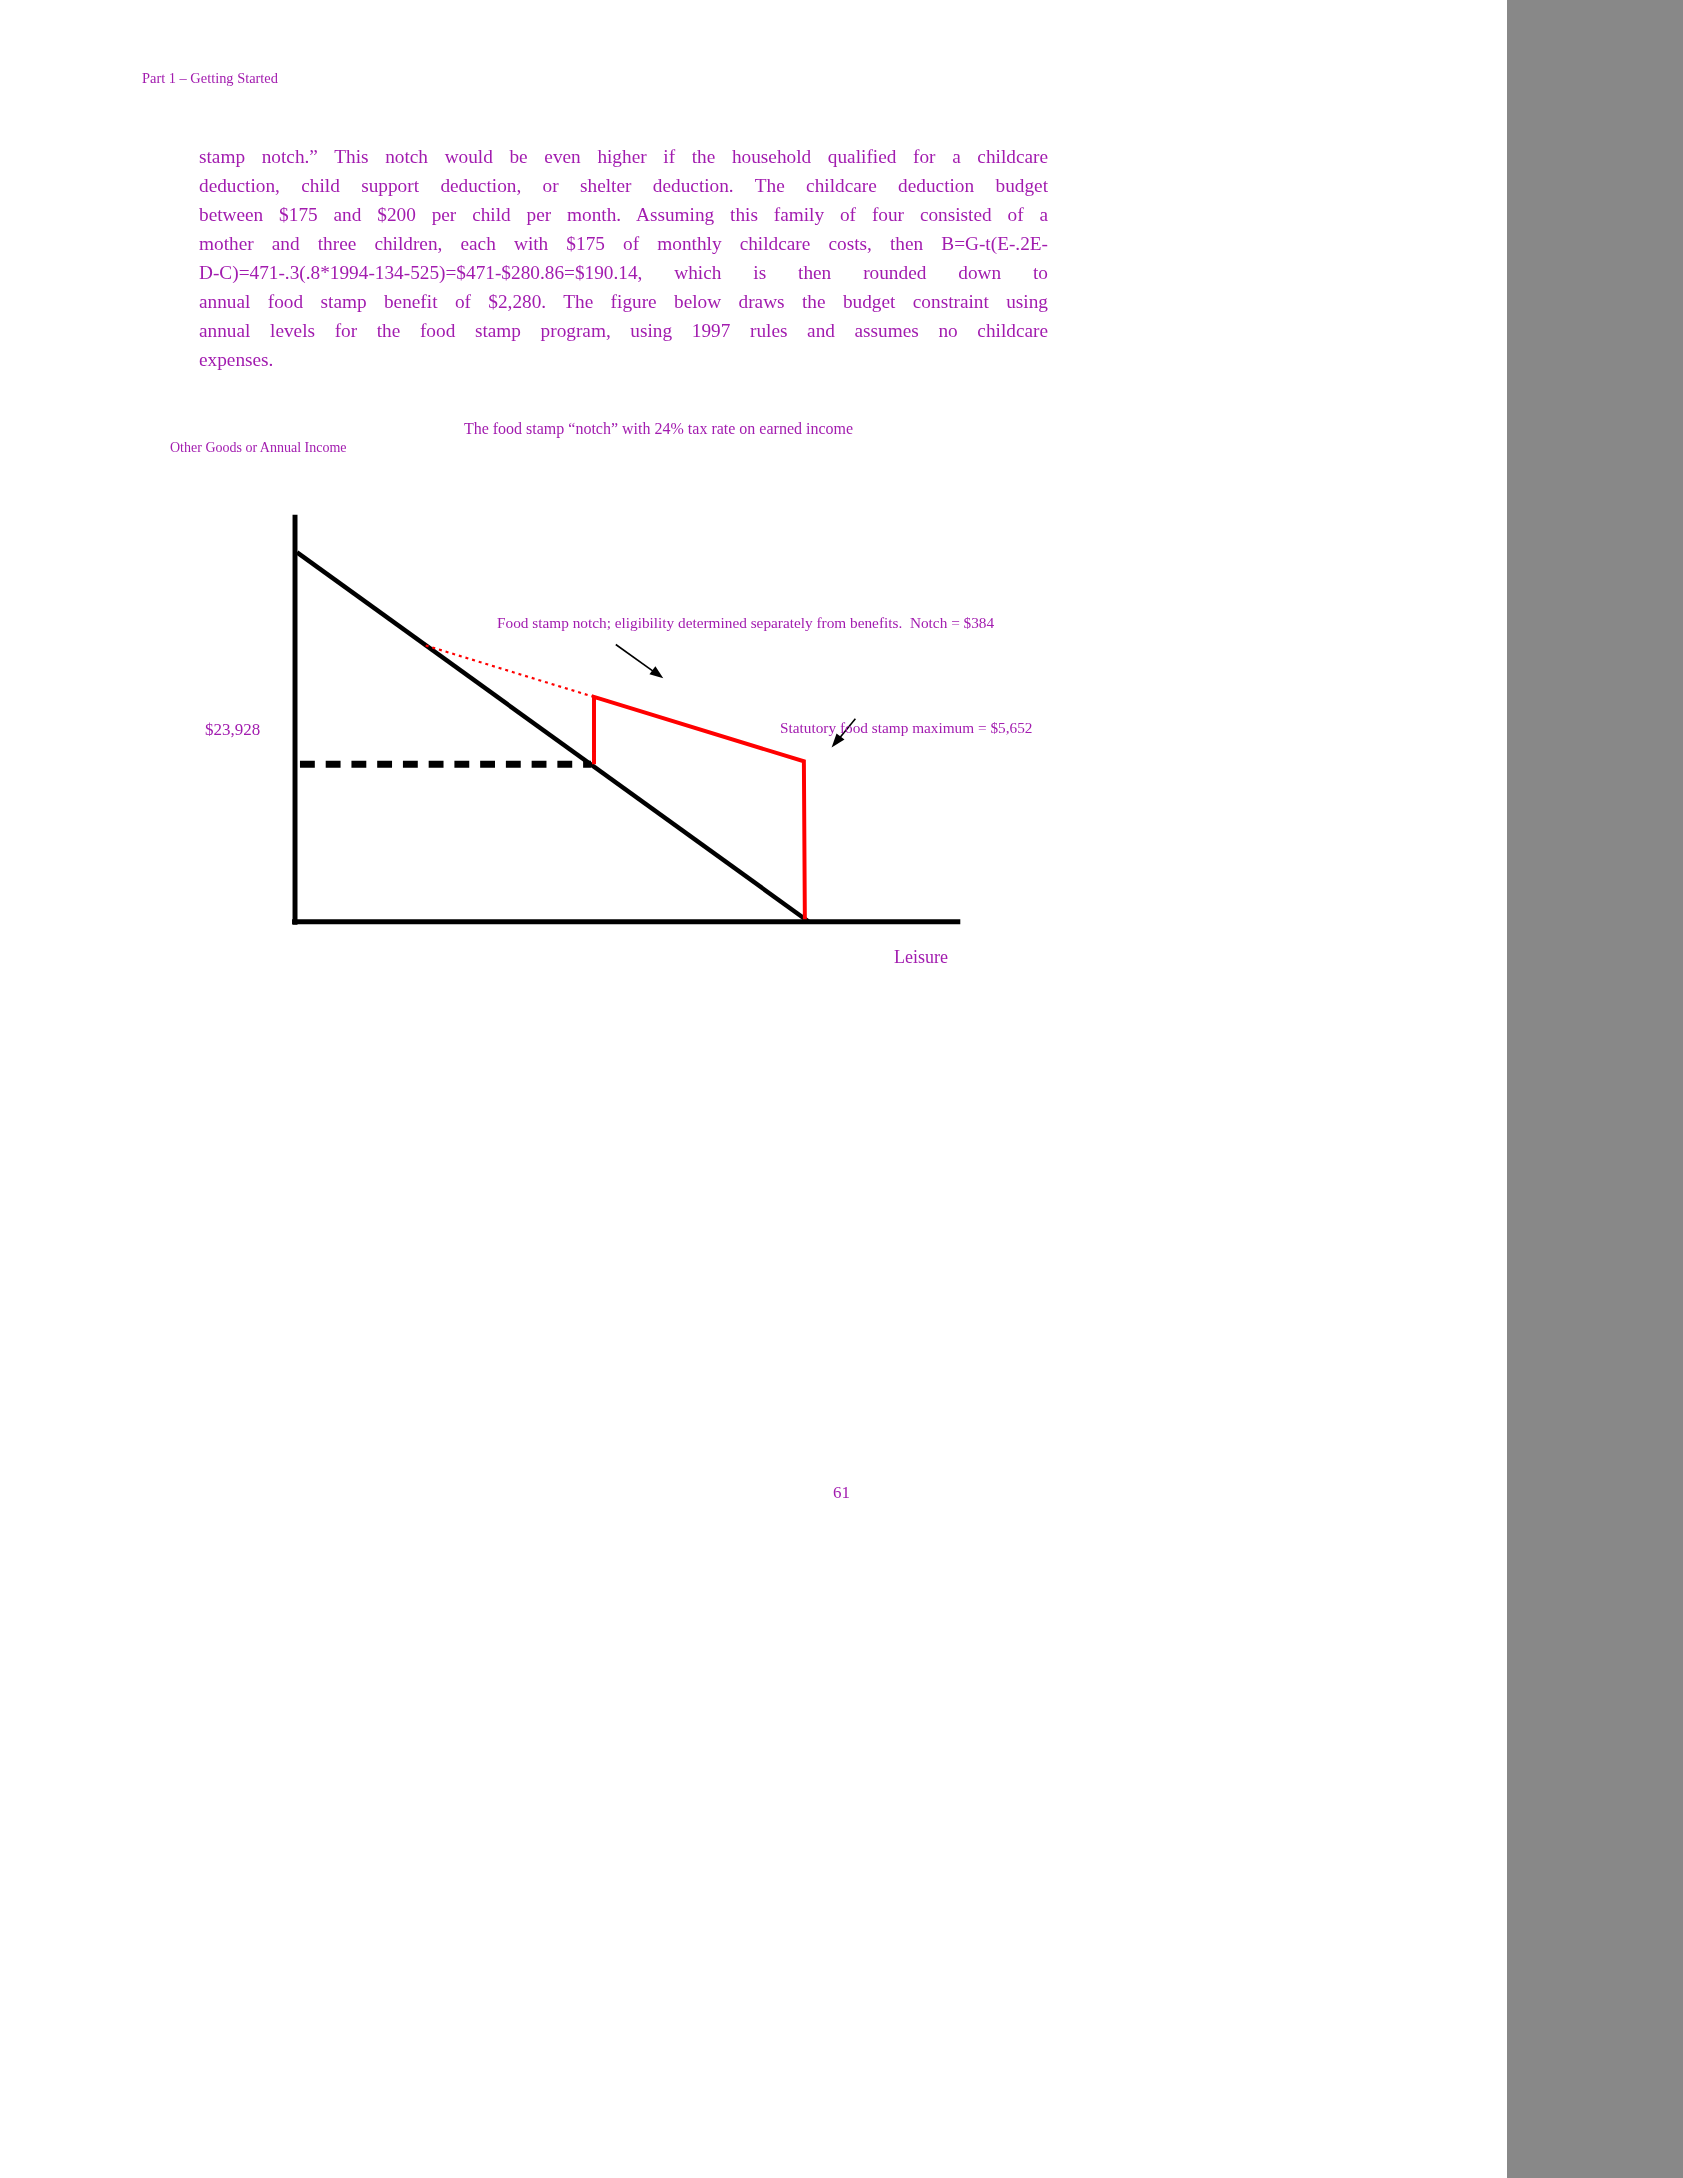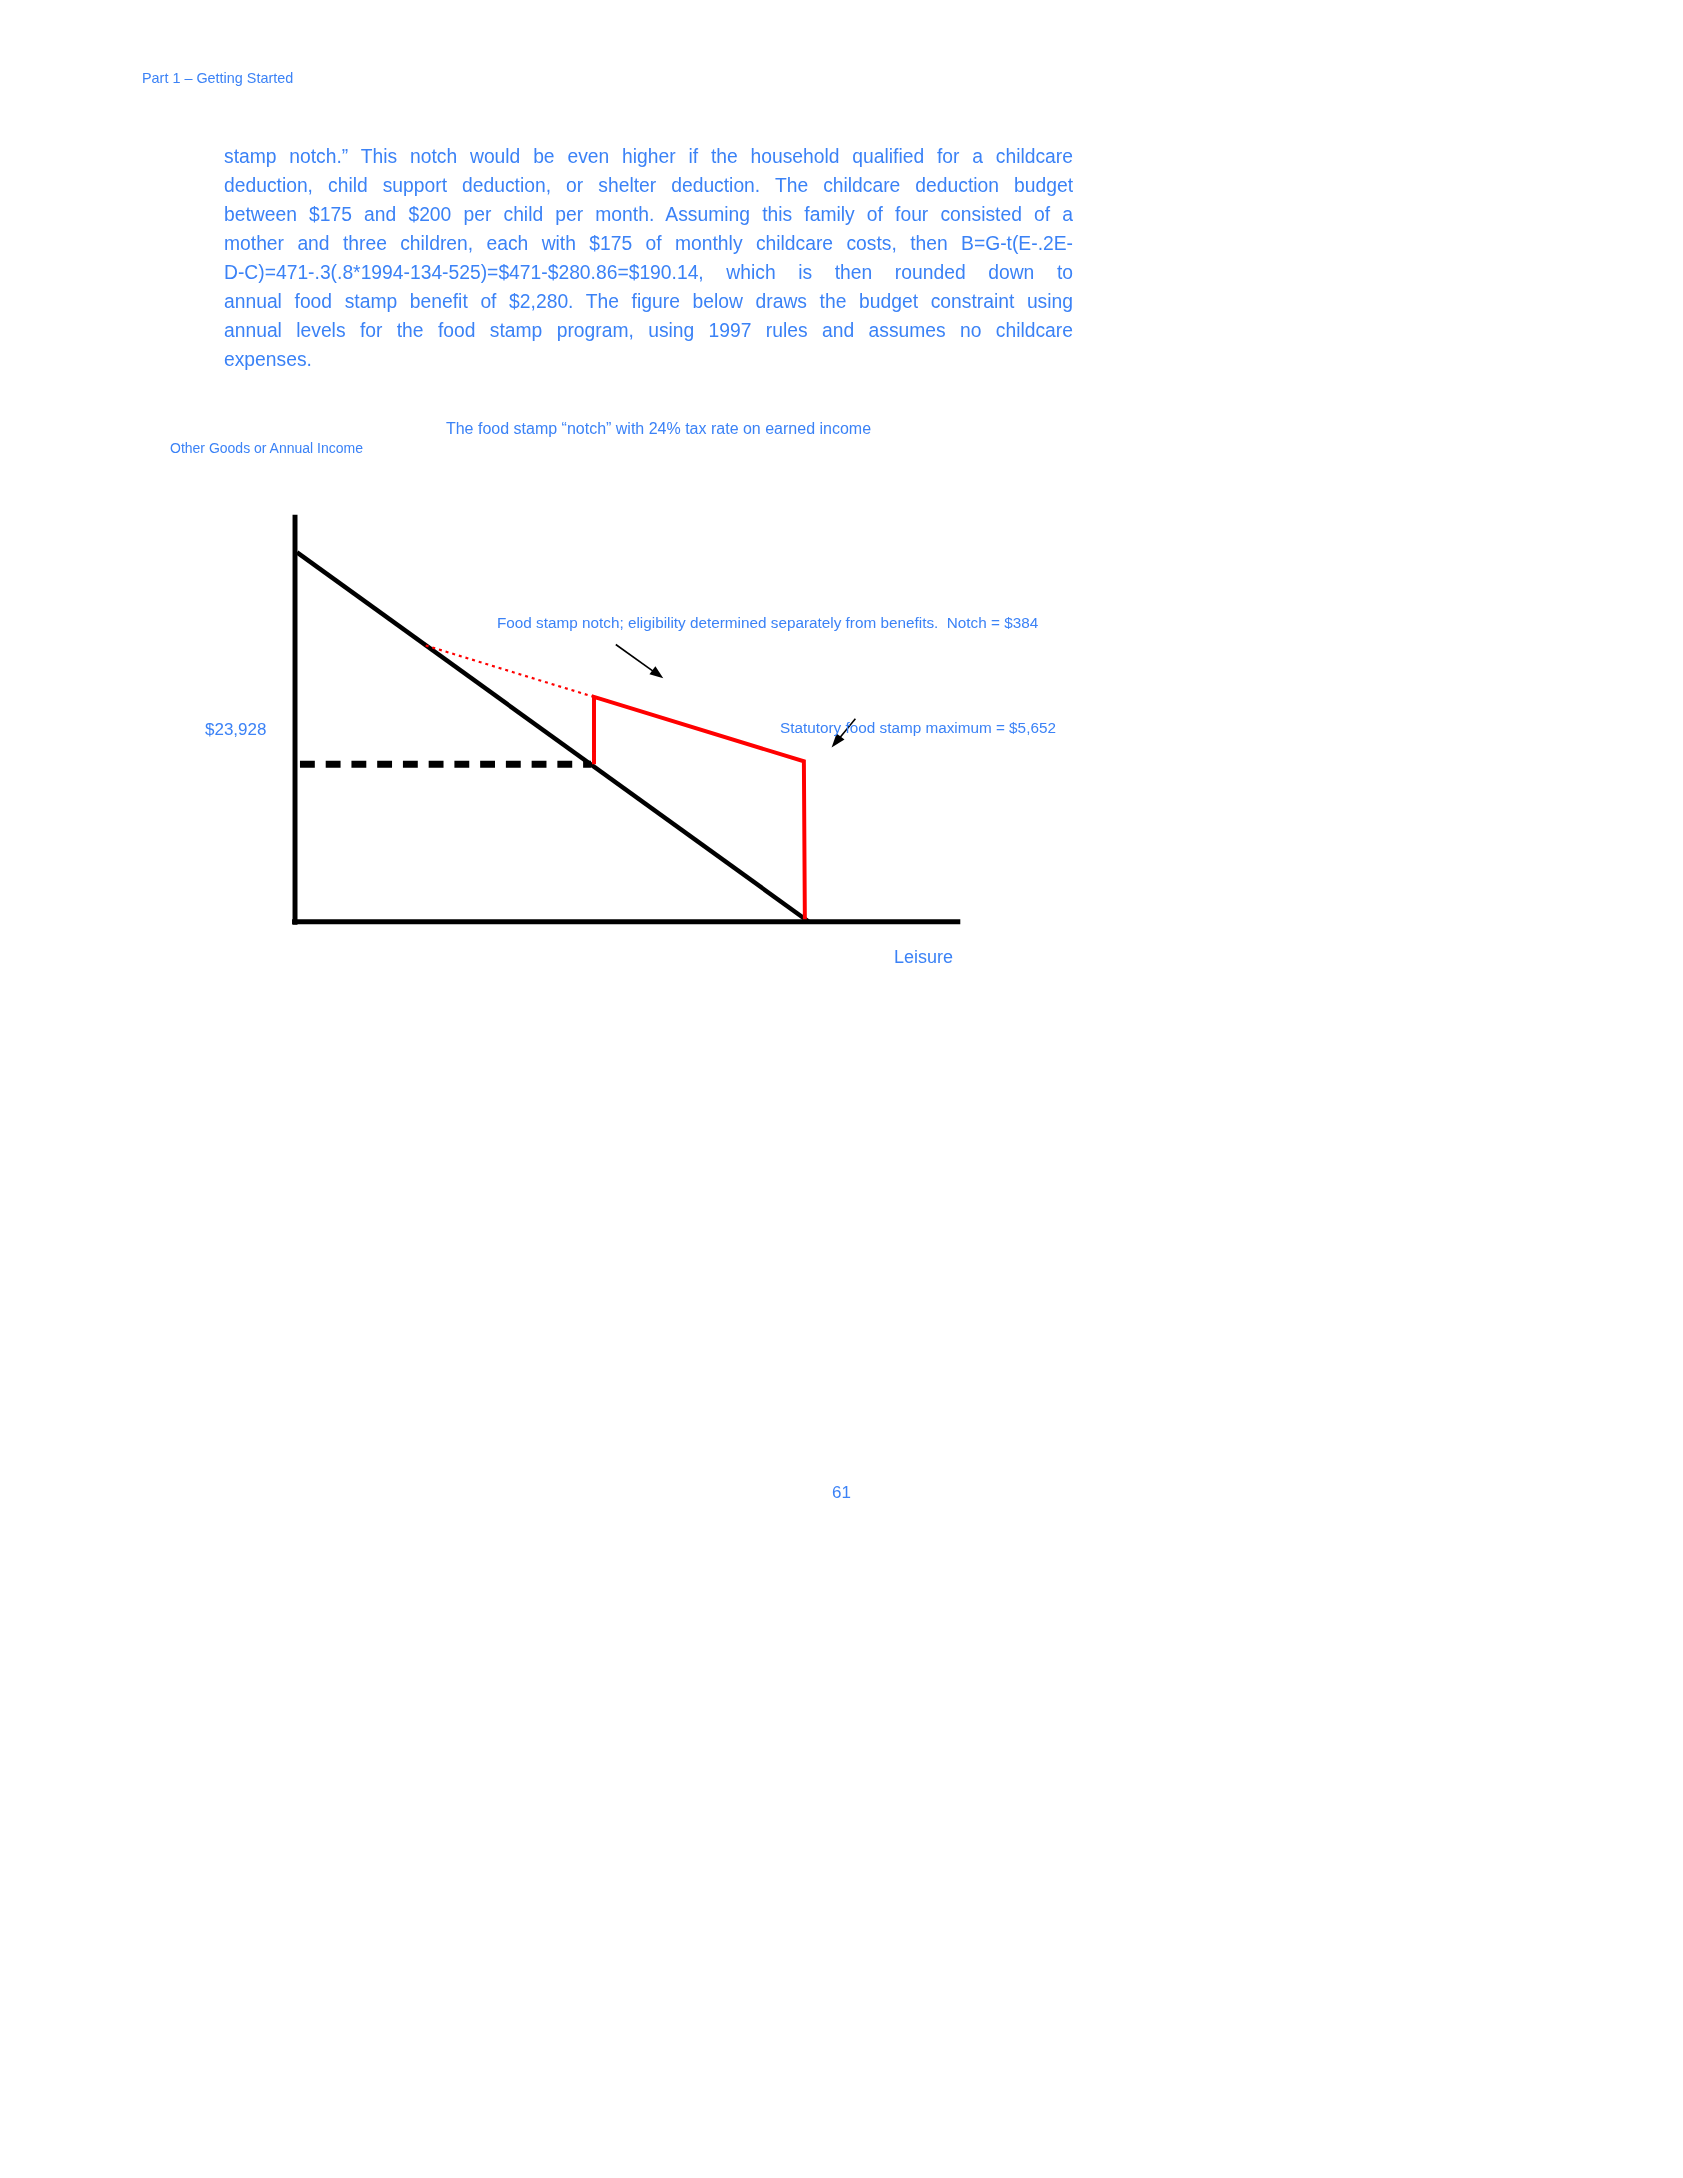--- a/index.html
+++ b/index.html
@@ -1,29 +1,29 @@
 <!DOCTYPE html>
 <html><head>
 <meta charset="utf-8">
 <style>
   html,body{margin:0;padding:0;background:#888;}
   .page{
     position:relative;
-    width:1683px;height:2178px;
+    width:1507px;height:2178px;
     background:#ffffff;
-    font-family:Liberation Sans, sans-serif;
-    color:#3b82f6;
+    font-family:Liberation Serif, serif;
+    color:#a21caf;
     overflow:hidden;
   }
   .running-header{
     position:absolute;left:142px;top:70px;
     font-size:14.4px;white-space:pre;
   }
   .body-paragraph{
-    position:absolute;left:224px;top:142px;width:849px;
+    position:absolute;left:199px;top:142px;width:849px;
   }
   .paragraph-line{
     font-size:19.3px;line-height:29px;
     white-space:nowrap;
     text-align:justify;text-align-last:justify;
   }
   .paragraph-line.last{text-align:left;text-align-last:left;}
   .figure-title{
     position:absolute;left:297px;top:420px;width:723px;
     text-align:center;font-size:16px;white-space:pre;

